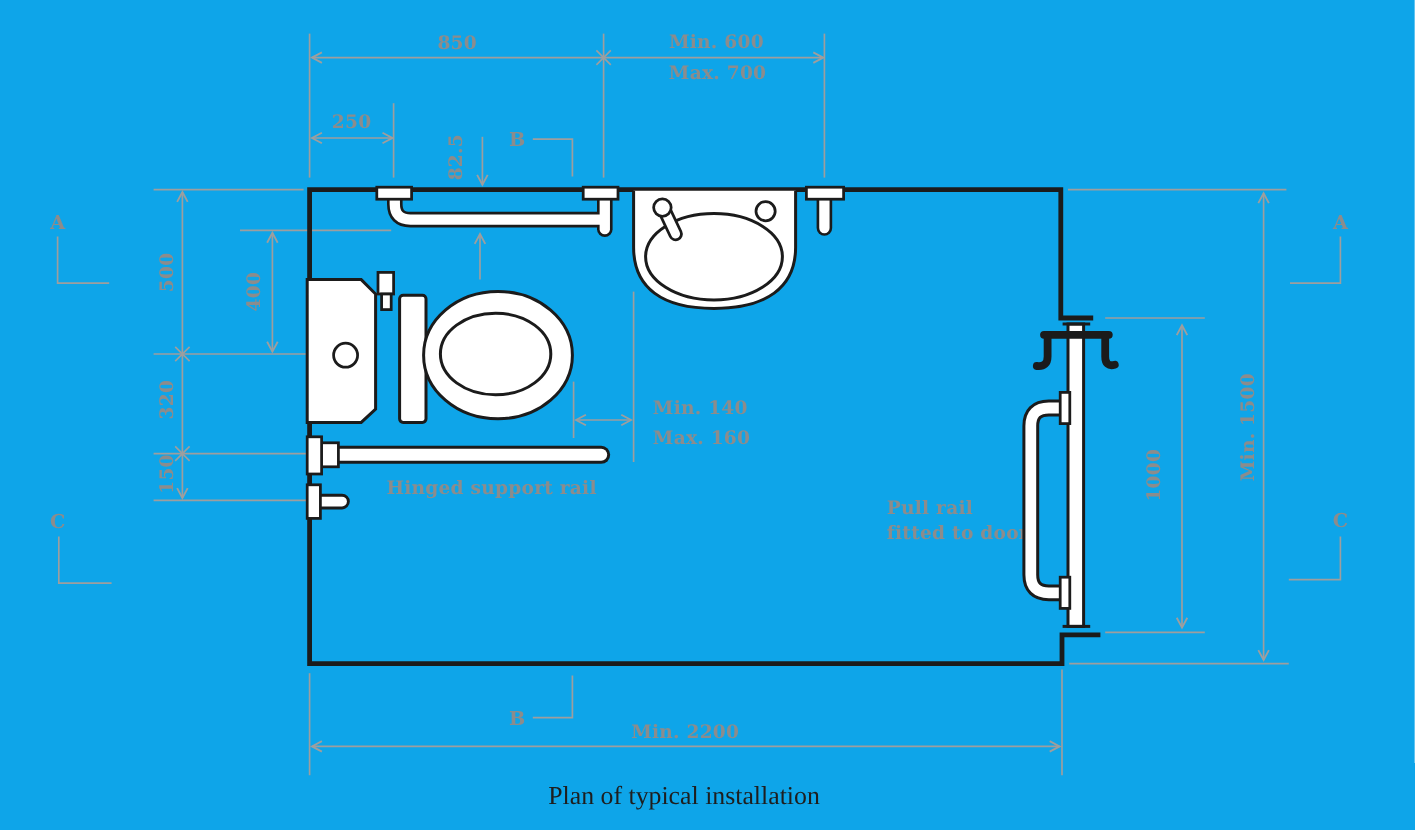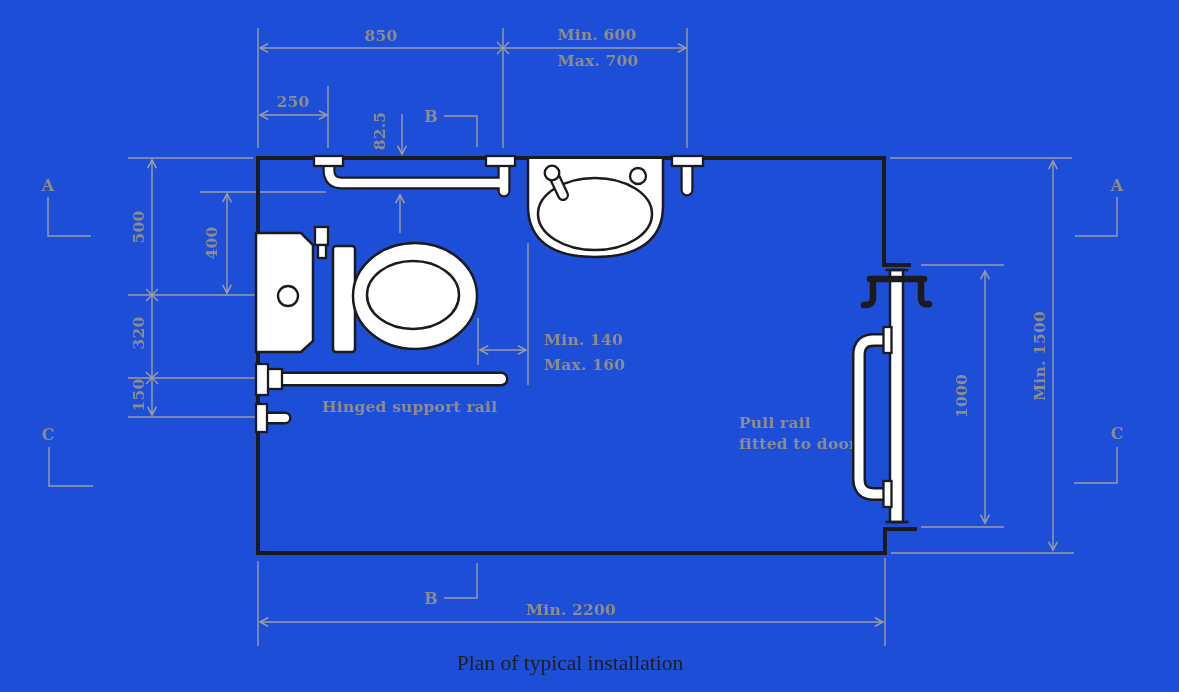--- a/index.html
+++ b/index.html
@@ -1,16 +1,16 @@
 <!DOCTYPE html>
 <html><head>
 <meta charset="utf-8">
 <style>
   html,body{margin:0;padding:0;background:#ffffff;}
-  .stage{position:relative;width:1179px;height:692px;background:#1d4ed8;overflow:hidden;}
+  .stage{position:relative;width:1179px;height:692px;background:#0ea5e9;overflow:hidden;}
   svg{display:block;}
   text{font-family:"DejaVu Serif", serif;}
   .dim-text{fill:#8c8c8c;font-size:15.5px;font-weight:bold;letter-spacing:.2px;}
   .marker-text{fill:#8c8c8c;font-size:16px;font-weight:bold;}
   .title-text{fill:#1e1e1e;font-size:21.5px;font-weight:400;font-family:"Liberation Serif", serif;}
   .dim-line{stroke:#9e9e9e;stroke-width:1.4;fill:none;}
   .wall{stroke:#1b1b1b;stroke-width:4;fill:none;stroke-linejoin:miter;}
   .fx{stroke:#1b1b1b;stroke-width:2.5;fill:#ffffff;}
   .fx-thin{stroke:#1b1b1b;stroke-width:2.3;fill:#ffffff;}
   .tube-b{stroke:#1b1b1b;fill:none;}

